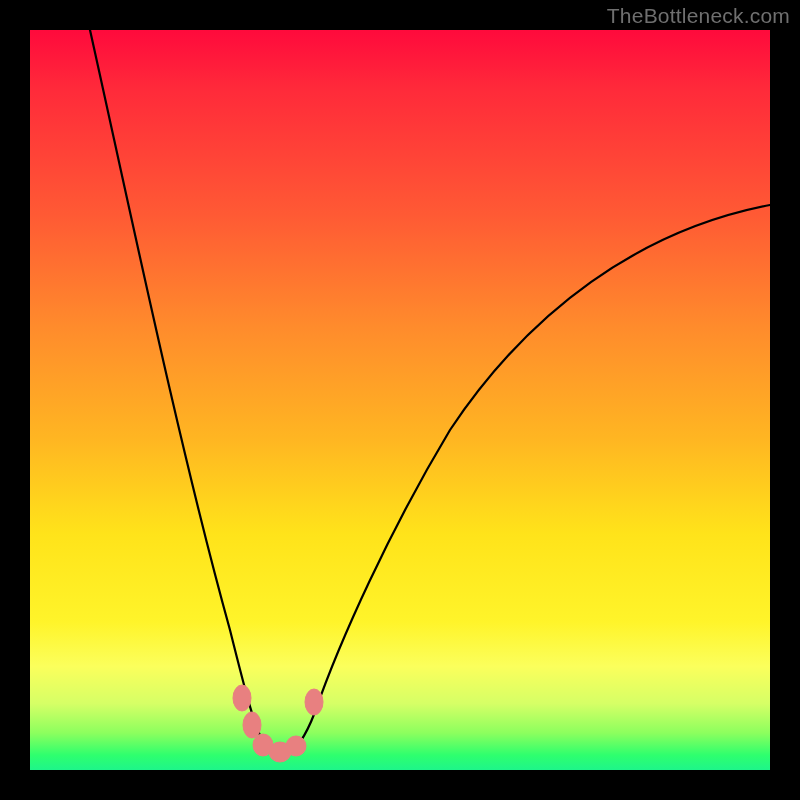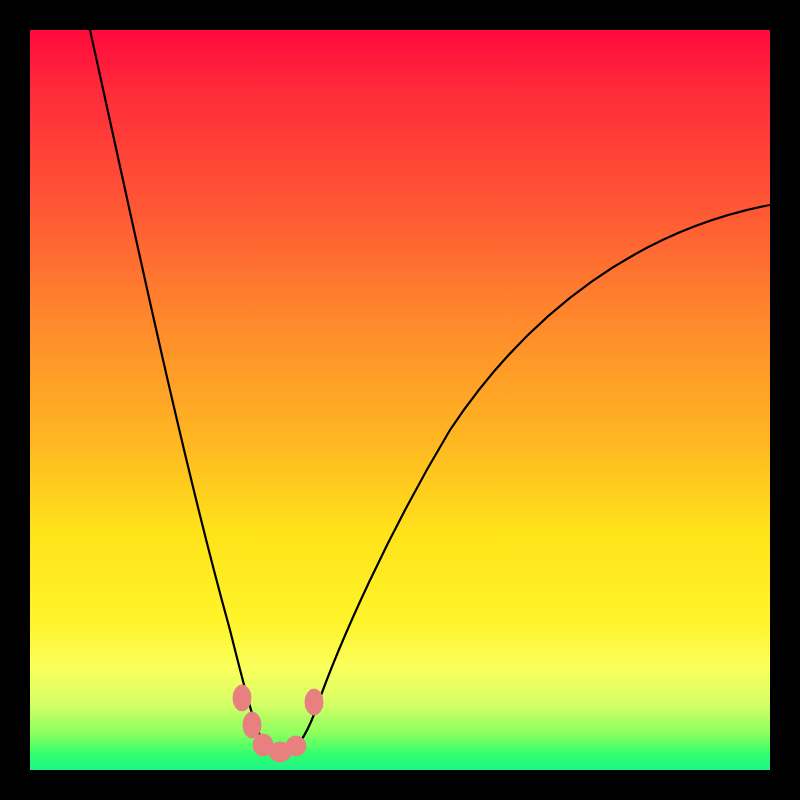--- a/index.html
+++ b/index.html
@@ -65,20 +65,21 @@
   }
   .blob {
     fill: #e88080;
     stroke: #e88080;
   }
 </style>
 </head>
 <body>
 
 <div class="frame">
+  <div class="watermark">TheBottleneck.com</div>
 
   <div class="plot-area">
     <svg class="curve" viewBox="0 0 740 740">
 
       <path class="curve-path" d="M 60 0
                C 100 180, 150 420, 200 600
                C 215 660, 225 700, 235 715
                C 240 722, 247 725, 255 724
                C 265 722, 275 708, 285 682
                C 310 610, 360 500, 420 400

